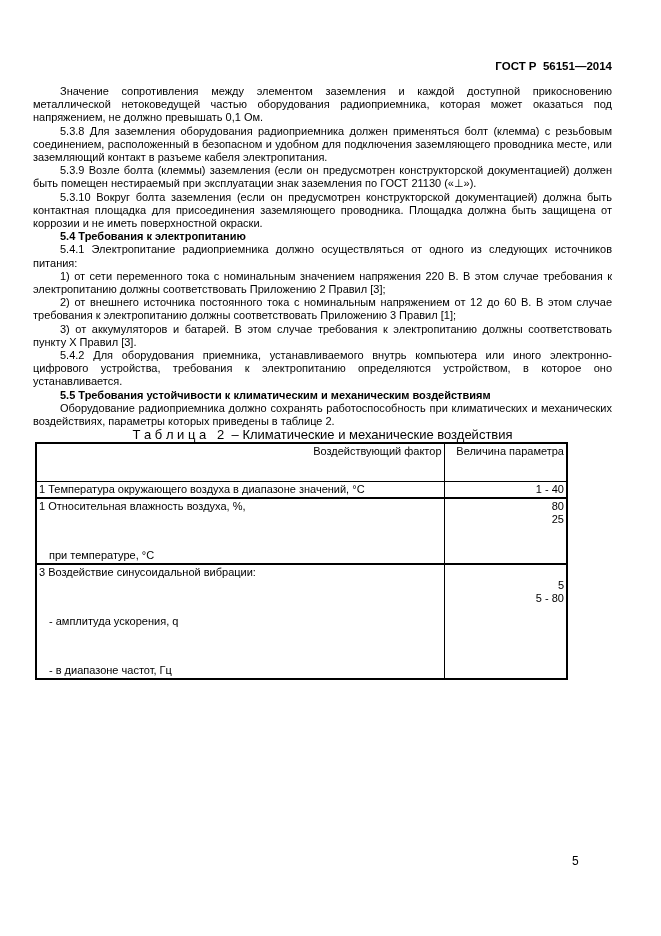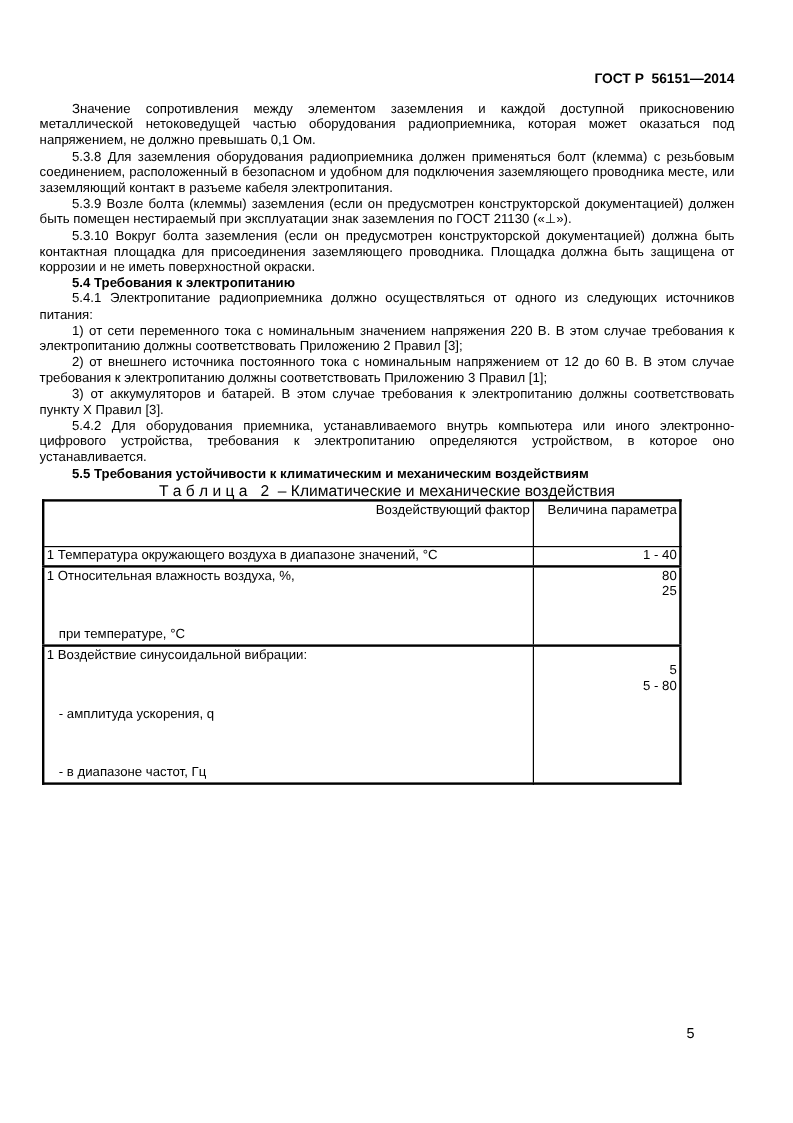--- a/index.html
+++ b/index.html
@@ -106,20 +106,21 @@
         <p class="para">5.3.8 Для заземления оборудования радиоприемника должен применяться болт (клемма) с резьбовым соединением, расположенный в безопасном и удобном для подключения заземляющего проводника месте, или заземляющий контакт в разъеме кабеля электропитания.</p>
         <p class="para">5.3.9 Возле болта (клеммы) заземления (если он предусмотрен конструкторской документацией) должен быть помещен нестираемый при эксплуатации знак заземления по ГОСТ 21130 («⊥»).</p>
         <p class="para">5.3.10 Вокруг болта заземления (если он предусмотрен конструкторской документацией) должна быть контактная площадка для присоединения заземляющего проводника. Площадка должна быть защищена от коррозии и не иметь поверхностной окраски.</p>
         <p class="para bold">5.4 Требования к электропитанию</p>
         <p class="para">5.4.1 Электропитание радиоприемника должно осуществляться от одного из следующих источников питания:</p>
         <p class="para">1) от сети переменного тока с номинальным значением напряжения 220 В. В этом случае требования к электропитанию должны соответствовать Приложению 2 Правил [3];</p>
         <p class="para">2) от внешнего источника постоянного тока с номинальным напряжением от 12 до 60 В. В этом случае требования к электропитанию должны соответствовать Приложению 3 Правил [1];</p>
         <p class="para">3) от аккумуляторов и батарей. В этом случае требования к электропитанию должны соответствовать пункту X Правил [3].</p>
         <p class="para">5.4.2 Для оборудования приемника, устанавливаемого внутрь компьютера или иного электронно-цифрового устройства, требования к электропитанию определяются устройством, в которое оно устанавливается.</p>
         <p class="para bold">5.5 Требования устойчивости к климатическим и механическим воздействиям</p>
+        <p class="para">Оборудование радиоприемника должно сохранять работоспособность при климатических и механических воздействиях, параметры которых приведены в таблице 2.</p>
       </div>
 
     <div class="table-caption">Т а б л и ц а   2  – Климатические и механические воздействия</div>
 
     <table class="gost">
       <colgroup>
           <col class="c1">
           <col class="c2">
         </colgroup>
       <thead>
@@ -142,21 +143,21 @@
               <div class="cell-line">1 Относительная влажность воздуха, %,</div>
               <div class="cell-line cont">при температуре, °С</div>
             </td>
             <td class="value">
               <div class="cell-line">80</div>
               <div class="cell-line">25</div>
             </td>
           </tr>
           <tr class="thick">
             <td class="factor">
-              <div class="cell-line">1 Воздействие синусоидальной вибрации:</div>
+              <div class="cell-line">3 Воздействие синусоидальной вибрации:</div>
               <div class="cell-line cont">- амплитуда ускорения, q</div>
               <div class="cell-line cont">- в диапазоне частот, Гц</div>
             </td>
             <td class="value">
               <div class="cell-line"></div>
               <div class="cell-line">5</div>
               <div class="cell-line">5 - 80</div>
             </td>
           </tr>
         </tbody>

